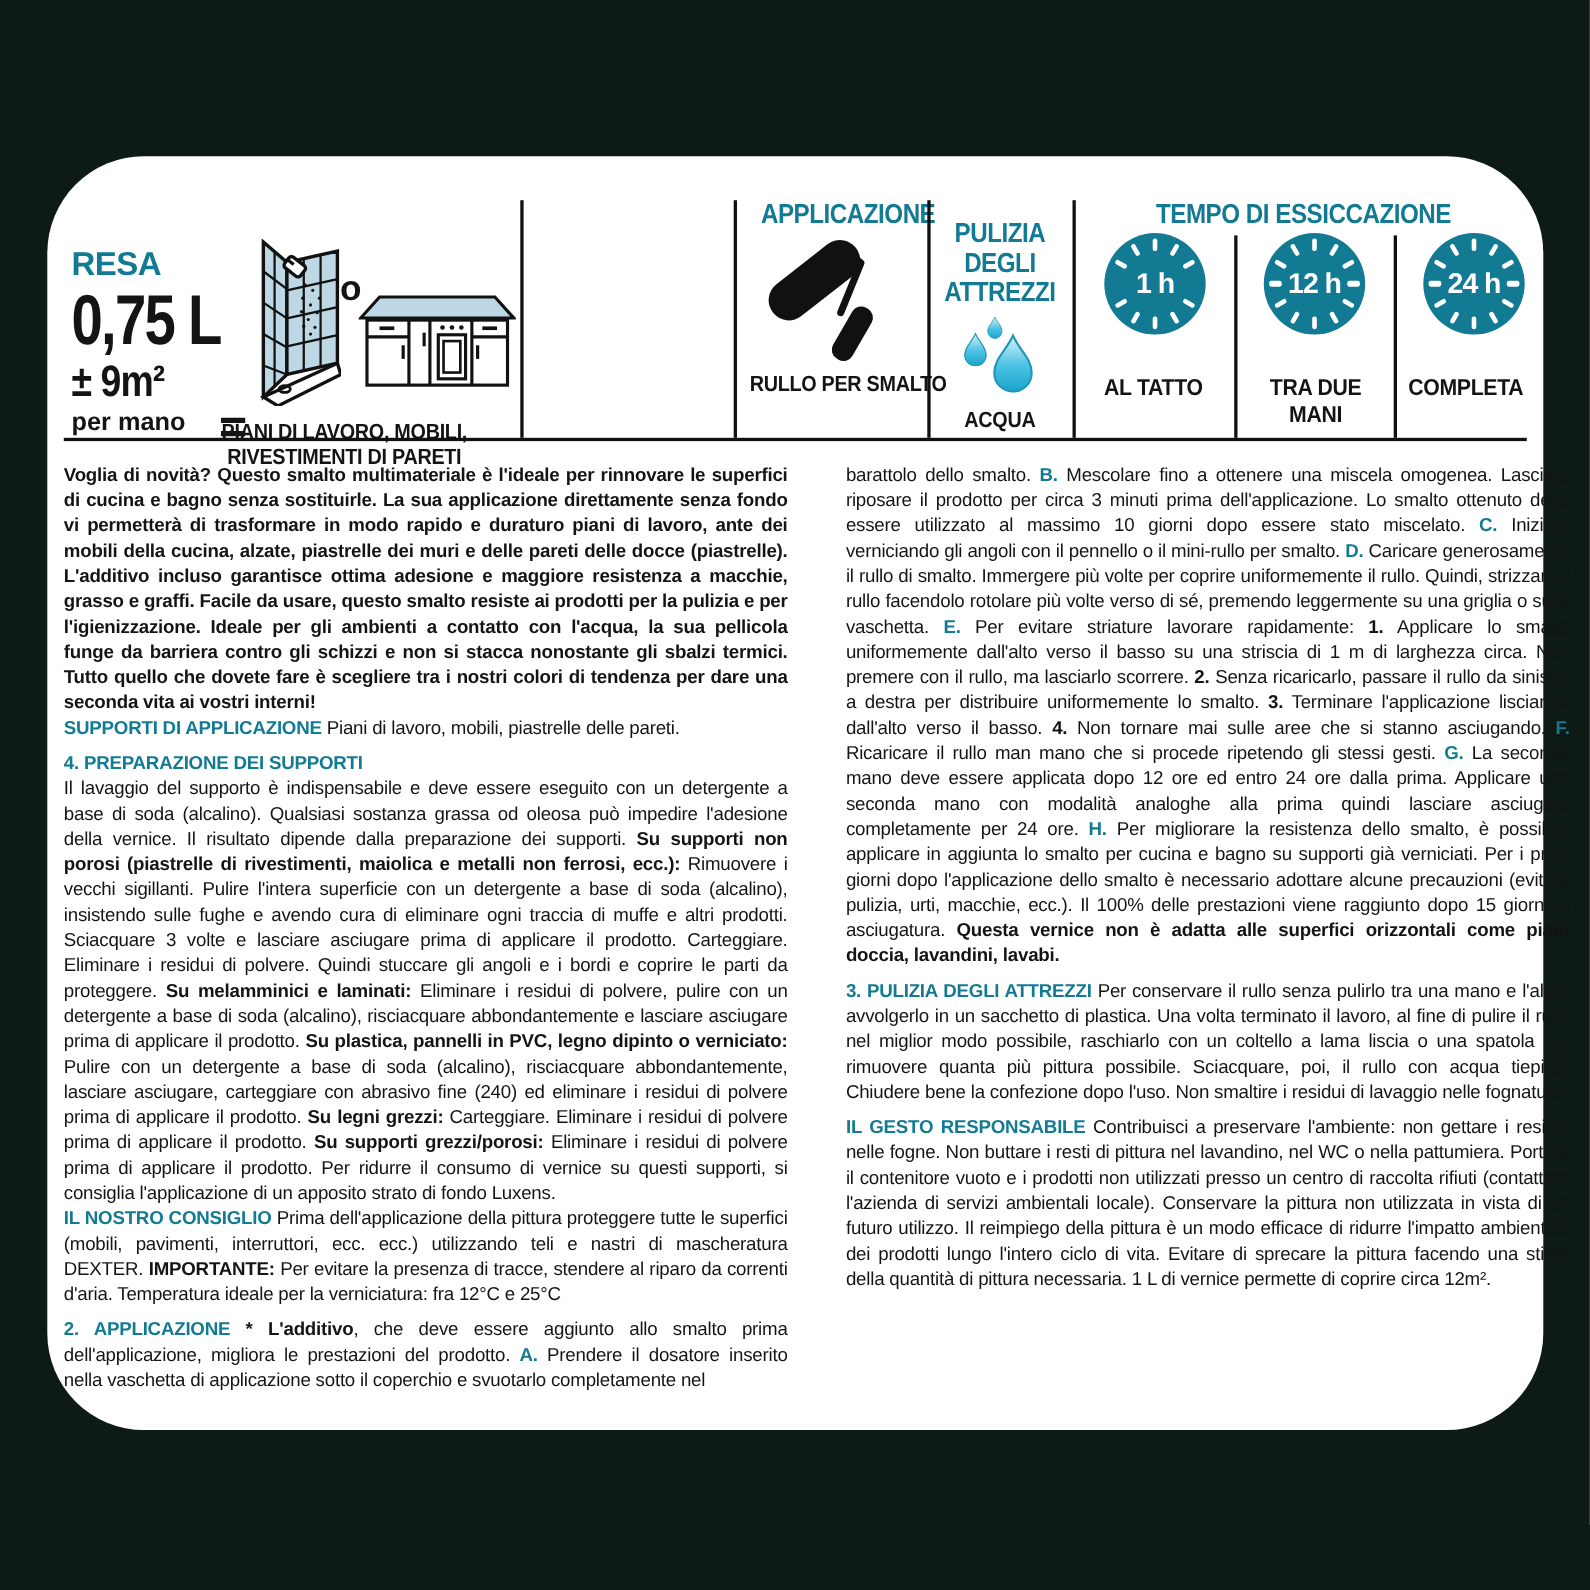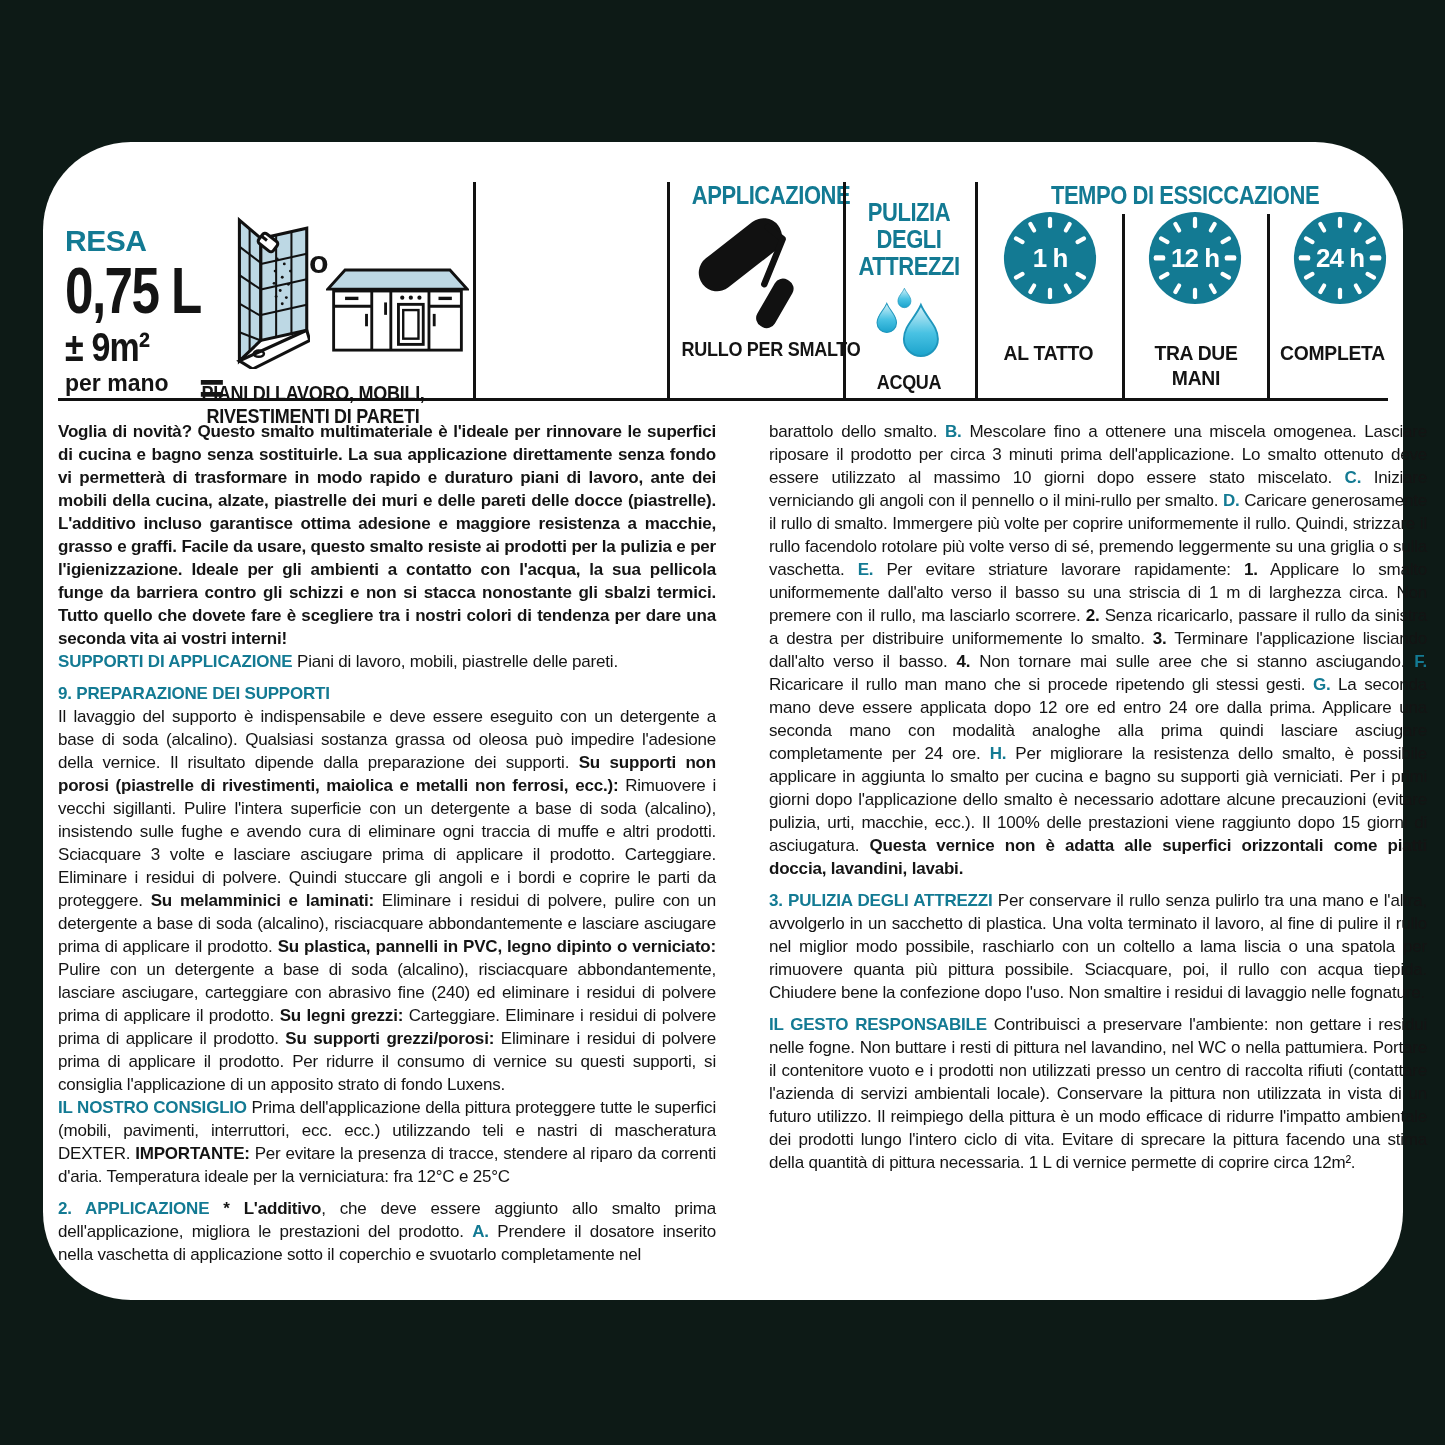--- a/index.html
+++ b/index.html
@@ -226,21 +226,21 @@
     <div class="vsep" style="left:624px;"></div>
     <div class="vsep" style="left:800px;"></div>
     <div class="vsep" style="left:932px;"></div>
     <div class="vsep-small" style="left:1079px;"></div>
     <div class="vsep-small" style="left:1224px;"></div>
     <div class="rule"></div>
 
     <div class="col col-left">
         <p class="para"><span class="seg-b">Voglia di novità? Questo smalto multimateriale è l'ideale per rinnovare le superfici di cucina e bagno senza sostituirle. La sua applicazione direttamente senza fondo vi permetterà di trasformare in modo rapido e duraturo piani di lavoro, ante dei mobili della cucina, alzate, piastrelle dei muri e delle pareti delle docce (piastrelle). L'additivo incluso garantisce ottima adesione e maggiore resistenza a macchie, grasso e graffi. Facile da usare, questo smalto resiste ai prodotti per la pulizia e per l'igienizzazione. Ideale per gli ambienti a contatto con l'acqua, la sua pellicola funge da barriera contro gli schizzi e non si stacca nonostante gli sbalzi termici. Tutto quello che dovete fare è scegliere tra i nostri colori di tendenza per dare una seconda vita ai vostri interni!</span></p>
         <p class="para"><span class="seg-h">SUPPORTI DI APPLICAZIONE</span><span class="seg-n"> Piani di lavoro, mobili, piastrelle delle pareti.</span></p>
-        <p class="para gap"><span class="seg-h">9. PREPARAZIONE DEI SUPPORTI</span></p>
+        <p class="para gap"><span class="seg-h">4. PREPARAZIONE DEI SUPPORTI</span></p>
         <p class="para"><span class="seg-n">Il lavaggio del supporto è indispensabile e deve essere eseguito con un detergente a base di soda (alcalino). Qualsiasi sostanza grassa od oleosa può impedire l'adesione della vernice. Il risultato dipende dalla preparazione dei supporti. </span><span class="seg-b">Su supporti non porosi (piastrelle di rivestimenti, maiolica e metalli non ferrosi, ecc.):</span><span class="seg-n"> Rimuovere i vecchi sigillanti. Pulire l'intera superficie con un detergente a base di soda (alcalino), insistendo sulle fughe e avendo cura di eliminare ogni traccia di muffe e altri prodotti. Sciacquare 3 volte e lasciare asciugare prima di applicare il prodotto. Carteggiare. Eliminare i residui di polvere. Quindi stuccare gli angoli e i bordi e coprire le parti da proteggere. </span><span class="seg-b">Su melamminici e laminati:</span><span class="seg-n"> Eliminare i residui di polvere, pulire con un detergente a base di soda (alcalino), risciacquare abbondantemente e lasciare asciugare prima di applicare il prodotto. </span><span class="seg-b">Su plastica, pannelli in PVC, legno dipinto o verniciato:</span><span class="seg-n"> Pulire con un detergente a base di soda (alcalino), risciacquare abbondantemente, lasciare asciugare, carteggiare con abrasivo fine (240) ed eliminare i residui di polvere prima di applicare il prodotto. </span><span class="seg-b">Su legni grezzi:</span><span class="seg-n"> Carteggiare. Eliminare i residui di polvere prima di applicare il prodotto. </span><span class="seg-b">Su supporti grezzi/porosi:</span><span class="seg-n"> Eliminare i residui di polvere prima di applicare il prodotto. Per ridurre il consumo di vernice su questi supporti, si consiglia l'applicazione di un apposito strato di fondo Luxens.</span></p>
         <p class="para"><span class="seg-h">IL NOSTRO CONSIGLIO</span><span class="seg-n"> Prima dell'applicazione della pittura proteggere tutte le superfici (mobili, pavimenti, interruttori, ecc. ecc.) utilizzando teli e nastri di mascheratura DEXTER. </span><span class="seg-b">IMPORTANTE:</span><span class="seg-n"> Per evitare la presenza di tracce, stendere al riparo da correnti d'aria. Temperatura ideale per la verniciatura: fra 12°C e 25°C</span></p>
         <p class="para gap"><span class="seg-h">2. APPLICAZIONE</span><span class="seg-b"> * L'additivo</span><span class="seg-n">, che deve essere aggiunto allo smalto prima dell'applicazione, migliora le prestazioni del prodotto. </span><span class="seg-h">A.</span><span class="seg-n"> Prendere il dosatore inserito nella vaschetta di applicazione sotto il coperchio e svuotarlo completamente nel</span></p>
       </div>
     <div class="col col-right">
         <p class="para"><span class="seg-n">barattolo dello smalto. </span><span class="seg-h">B.</span><span class="seg-n"> Mescolare fino a ottenere una miscela omogenea. Lasciare riposare il prodotto per circa 3 minuti prima dell'applicazione. Lo smalto ottenuto deve essere utilizzato al massimo 10 giorni dopo essere stato miscelato. </span><span class="seg-h">C.</span><span class="seg-n"> Iniziare verniciando gli angoli con il pennello o il mini-rullo per smalto. </span><span class="seg-h">D.</span><span class="seg-n"> Caricare generosamente il rullo di smalto. Immergere più volte per coprire uniformemente il rullo. Quindi, strizzare il rullo facendolo rotolare più volte verso di sé, premendo leggermente su una griglia o sulla vaschetta. </span><span class="seg-h">E.</span><span class="seg-n"> Per evitare striature lavorare rapidamente: </span><span class="seg-b">1.</span><span class="seg-n"> Applicare lo smalto uniformemente dall'alto verso il basso su una striscia di 1 m di larghezza circa. Non premere con il rullo, ma lasciarlo scorrere. </span><span class="seg-b">2.</span><span class="seg-n"> Senza ricaricarlo, passare il rullo da sinistra a destra per distribuire uniformemente lo smalto. </span><span class="seg-b">3.</span><span class="seg-n"> Terminare l'applicazione lisciando dall'alto verso il basso. </span><span class="seg-b">4.</span><span class="seg-n"> Non tornare mai sulle aree che si stanno asciugando. </span><span class="seg-h">F.</span><span class="seg-n"> Ricaricare il rullo man mano che si procede ripetendo gli stessi gesti. </span><span class="seg-h">G.</span><span class="seg-n"> La seconda mano deve essere applicata dopo 12 ore ed entro 24 ore dalla prima. Applicare una seconda mano con modalità analoghe alla prima quindi lasciare asciugare completamente per 24 ore. </span><span class="seg-h">H.</span><span class="seg-n"> Per migliorare la resistenza dello smalto, è possibile applicare in aggiunta lo smalto per cucina e bagno su supporti già verniciati. Per i primi giorni dopo l'applicazione dello smalto è necessario adottare alcune precauzioni (evitare pulizia, urti, macchie, ecc.). Il 100% delle prestazioni viene raggiunto dopo 15 giorni di asciugatura. </span><span class="seg-b">Questa vernice non è adatta alle superfici orizzontali come piatti doccia, lavandini, lavabi.</span></p>
         <p class="para gap"><span class="seg-h">3. PULIZIA DEGLI ATTREZZI</span><span class="seg-n"> Per conservare il rullo senza pulirlo tra una mano e l'altra, avvolgerlo in un sacchetto di plastica. Una volta terminato il lavoro, al fine di pulire il rullo nel miglior modo possibile, raschiarlo con un coltello a lama liscia o una spatola per rimuovere quanta più pittura possibile. Sciacquare, poi, il rullo con acqua tiepida. Chiudere bene la confezione dopo l'uso. Non smaltire i residui di lavaggio nelle fognature.</span></p>
         <p class="para gap"><span class="seg-h">IL GESTO RESPONSABILE</span><span class="seg-n"> Contribuisci a preservare l'ambiente: non gettare i residui nelle fogne. Non buttare i resti di pittura nel lavandino, nel WC o nella pattumiera. Portare il contenitore vuoto e i prodotti non utilizzati presso un centro di raccolta rifiuti (contattare l'azienda di servizi ambientali locale). Conservare la pittura non utilizzata in vista di un futuro utilizzo. Il reimpiego della pittura è un modo efficace di ridurre l'impatto ambientale dei prodotti lungo l'intero ciclo di vita. Evitare di sprecare la pittura facendo una stima della quantità di pittura necessaria. 1 L di vernice permette di coprire circa 12m².</span></p>
       </div>
 

